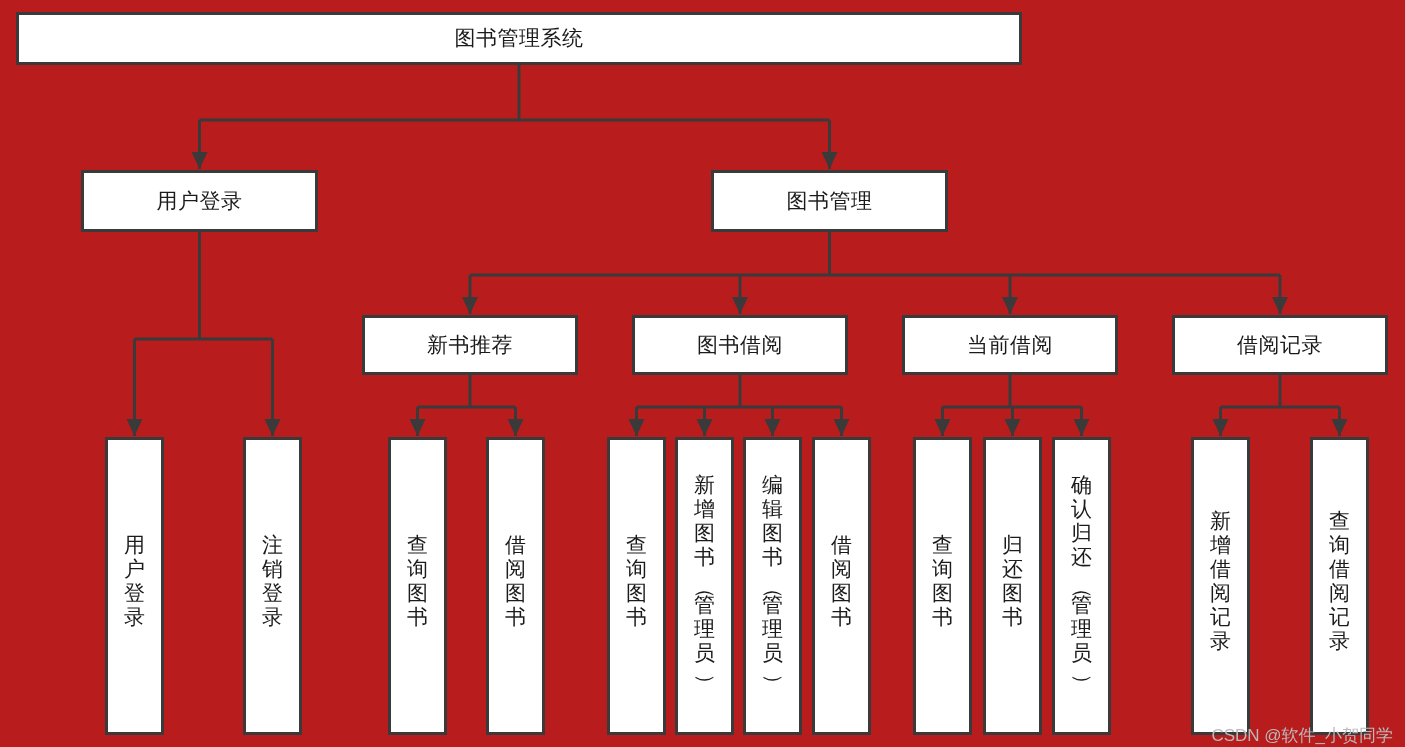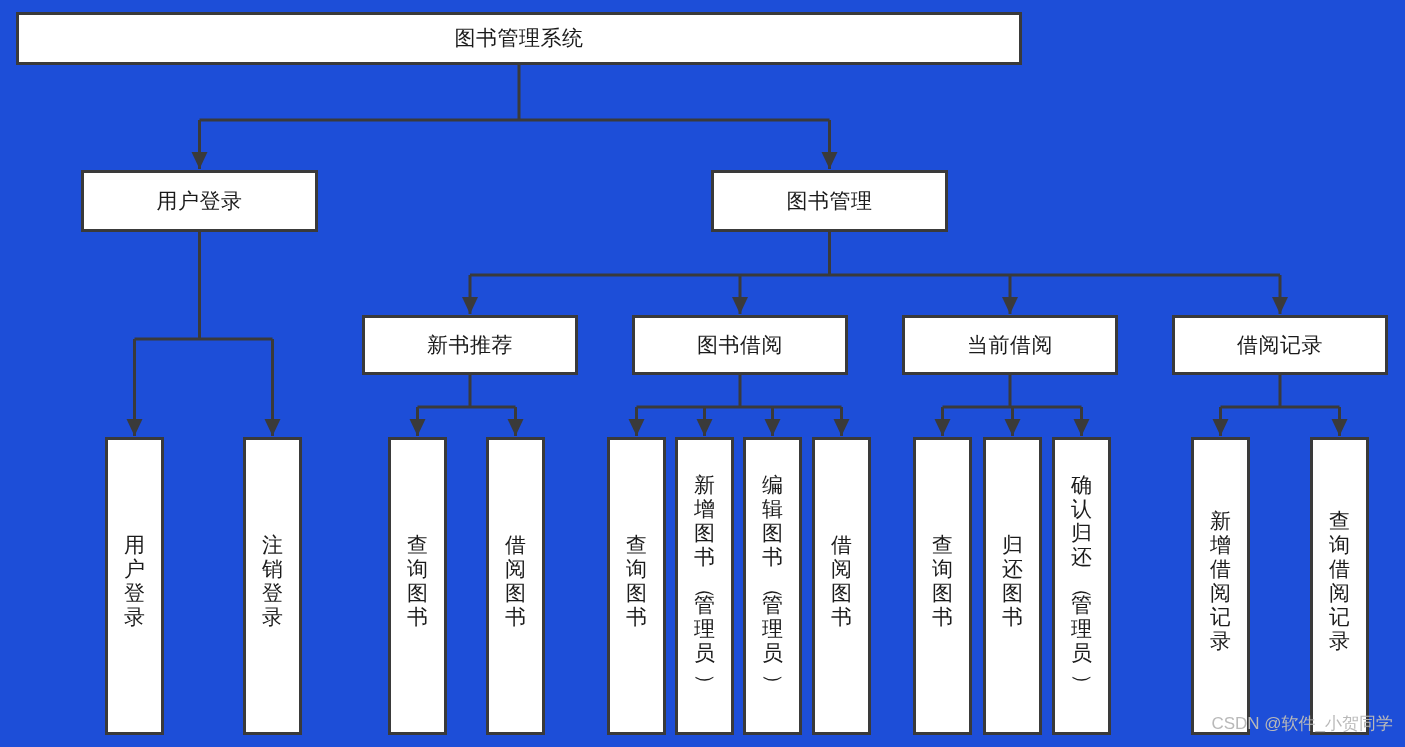--- a/index.html
+++ b/index.html
@@ -10,21 +10,21 @@
   body {
     width: 1405px;
     height: 747px;
     font-family: "Liberation Sans", "DejaVu Sans", sans-serif;
     overflow: hidden;
   }
   #diagram-root {
     position: relative;
     width: 1405px;
     height: 747px;
-    background: #1d4ed8;
+    background: #b91c1c;
   }
   svg#flowchart {
     position: absolute;
     left: 0;
     top: 0;
     width: 1405px;
     height: 747px;
     display: block;
   }
   .node-box {
@@ -53,21 +53,21 @@
   .node-label-vertical {
     fill: #1b1b1b;
     font-family: "Liberation Sans", "DejaVu Sans", sans-serif;
     font-size: 21px;
     text-anchor: middle;
     letter-spacing: 0px;
   }
   .watermark {
     position: absolute;
     right: 12px;
-    bottom: 12px;
+    bottom: 0;
     font-family: "Liberation Sans", "DejaVu Sans", sans-serif;
     font-size: 17px;
     color: #b9b9b9;
     white-space: nowrap;
     pointer-events: none;
     user-select: none;
   }
 </style>
 </head>
 <body>

